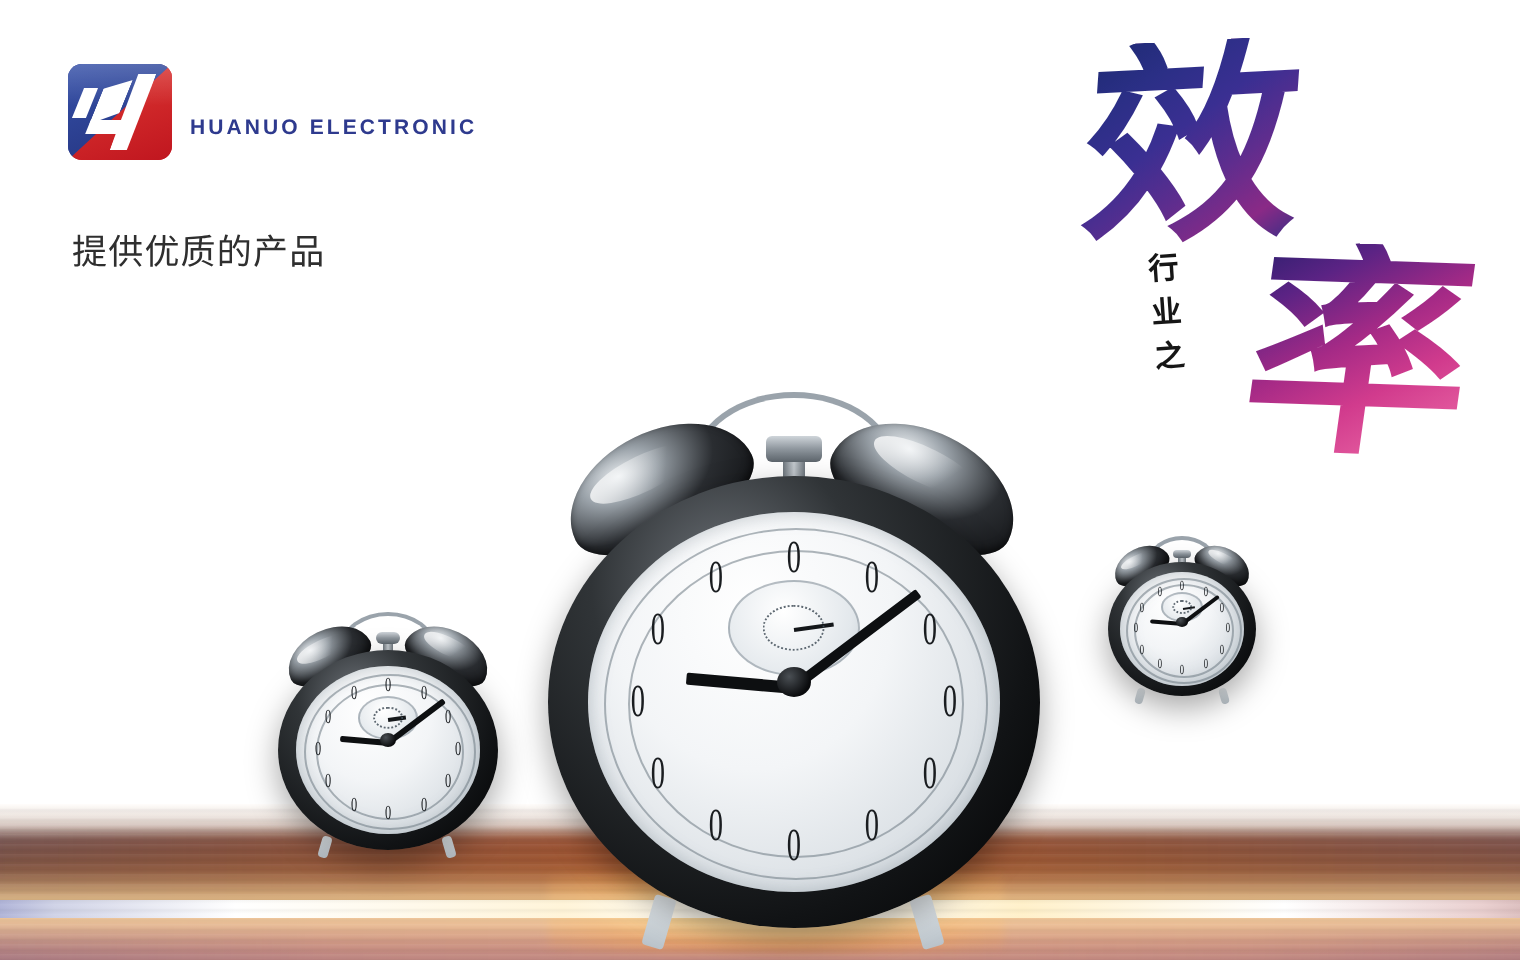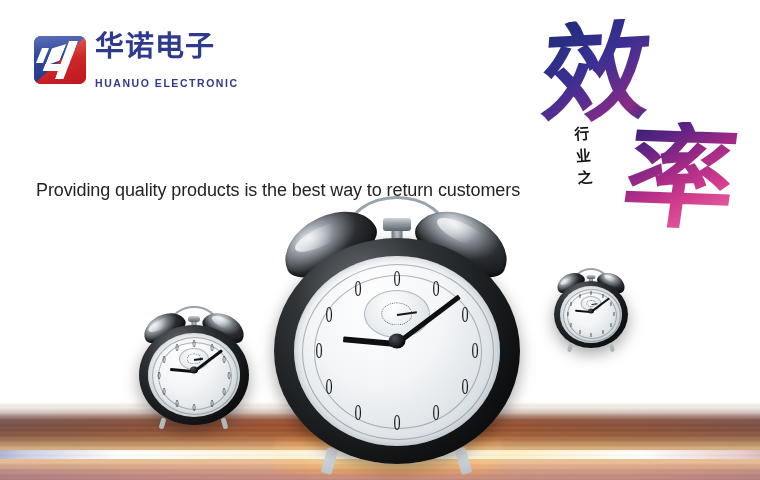--- a/index.html
+++ b/index.html
@@ -344,26 +344,25 @@
     <div class="logo-mark">
       <div class="tri-blue"></div>
       <div class="tri-red"></div>
       <div class="slash s1"></div>
       <div class="slash s2"></div>
       <div class="slash s3"></div>
       <div class="slash s4"></div>
       <div class="gloss"></div>
     </div>
     <div class="logo-text">
-      <span class="logo-cn">华诺电子</span>
       <span class="logo-en">HUANUO ELECTRONIC</span>
     </div>
   </div>
 
-  <div class="tagline-en">Providing quality products is the best way to return customers</div>
+  <div class="tagline-cn l1">提供优质的产品</div>
 
   <div class="calligraphy">
     <span class="callig-char callig-xiao">效</span>
     <span class="callig-char callig-lv">率</span>
     <span class="callig-small">行业之</span>
   </div>
 
   <div class="clock" id="clock-main">
       <div class="bell-arch"></div>
       <div class="bell left">

